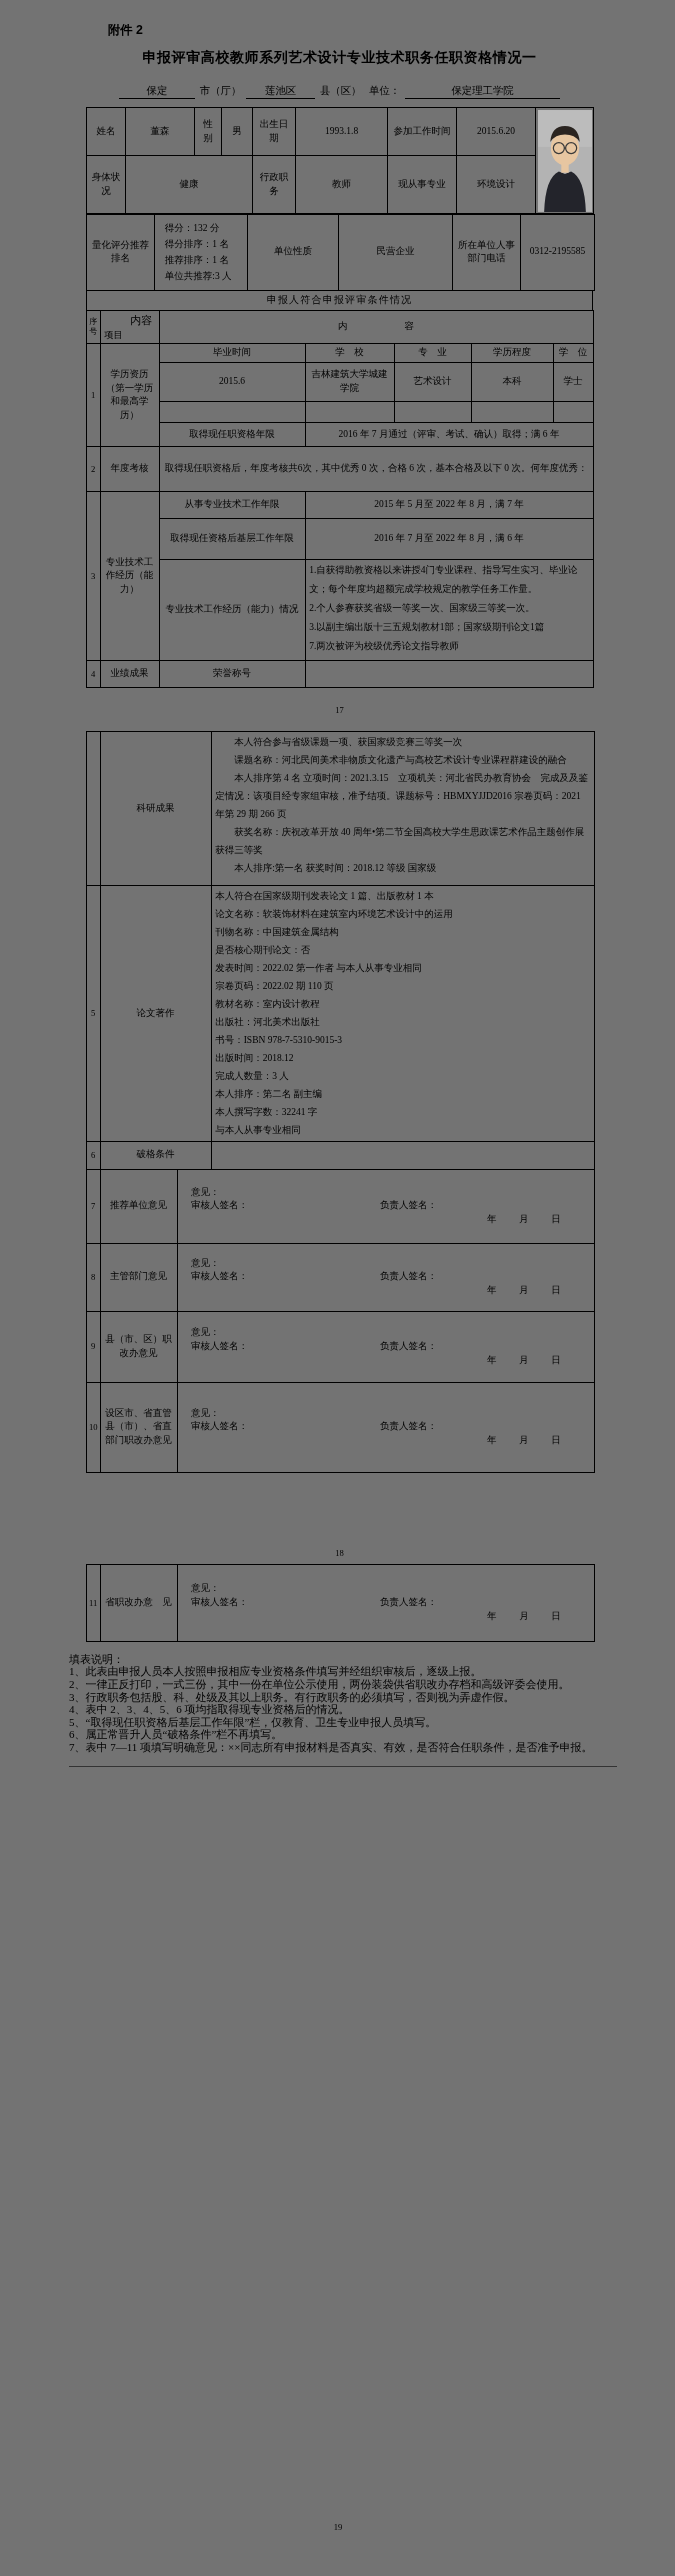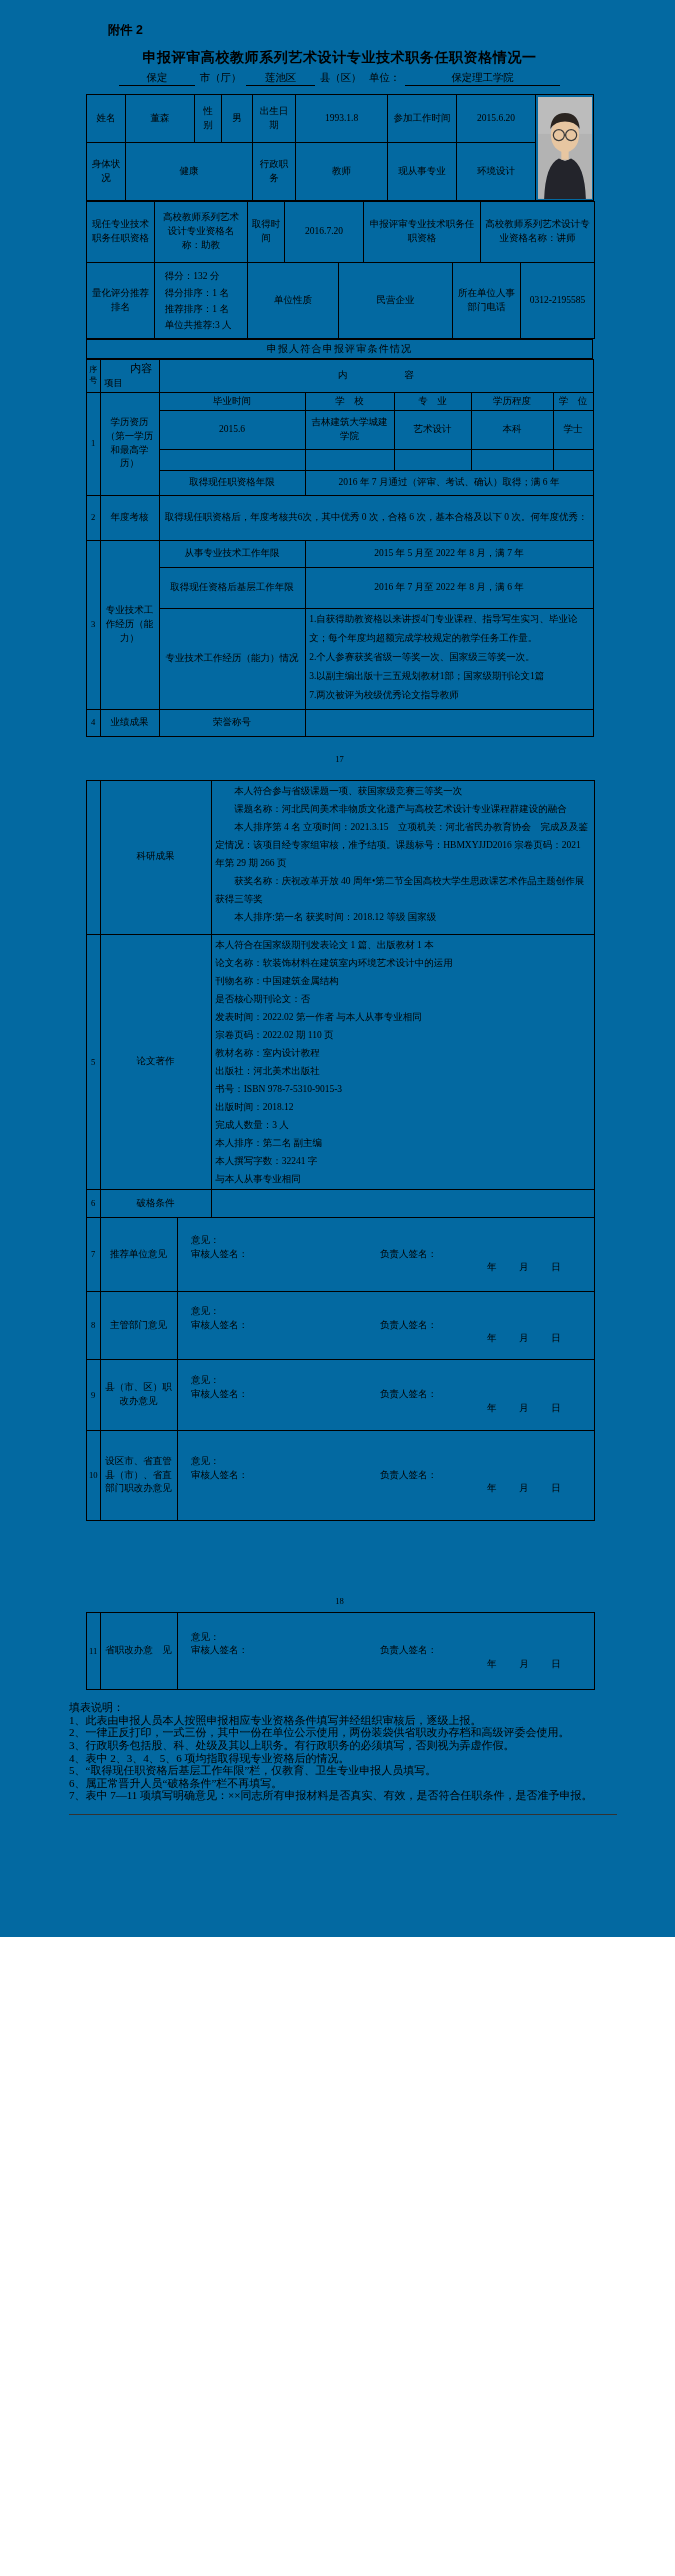--- a/index.html
+++ b/index.html
@@ -1,26 +1,26 @@
 <!DOCTYPE html>
 <html style="font-size:9.8px"><head>
 <meta charset="utf-8">
 <style>
   html,body{margin:0;padding:0;background:#ffffff;}
-  .page{position:relative;width:676px;height:1937px;background:#0369a1;color:#000;
+  .page{position:relative;width:676px;height:2576px;background:#737373;color:#000;
         font-family:"Liberation Serif","DejaVu Serif",serif;overflow:hidden;}
   .content{width:507px;margin:0 auto 0 86px;}
 
   .attachment{margin:22px 0 0 22px;font-family:"Liberation Sans","DejaVu Sans",sans-serif;
               font-weight:bold;font-size:12.3px;}
   .title-line1{margin-top:9.8px;text-align:center;font-family:"Liberation Sans","DejaVu Sans",sans-serif;
                font-weight:bold;font-size:14px;letter-spacing:0.6px;}
   .title-line2{margin-top:13.5px;text-align:center;font-family:"Liberation Sans","DejaVu Sans",sans-serif;
                font-weight:bold;font-size:14px;letter-spacing:1.2px;}
-  .loc-line{margin-top:4px;text-align:center;font-size:10.4px;}
+  .loc-line{margin-top:17px;text-align:center;font-size:10.4px;}
   .blank{display:inline-block;border-bottom:0.6px solid #000;text-align:center;padding:0 3.7px;}
   .blank.city{min-width:68px;}
   .blank.county{min-width:61px;}
   .blank.unit{min-width:147px;}
   .loc-sep{display:inline-block;margin:0 2.5px;}
 
   table{border-collapse:collapse;table-layout:fixed;width:507px;}
   .stack{margin-top:-0.6px;}
   td{border:0.6px solid #000;font-size:9.5px;padding:1.2px 3.7px;text-align:center;
      vertical-align:middle;word-break:break-word;line-height:1.45;}
@@ -117,40 +117,20 @@
         <td>身体状况</td>
         <td colspan="3">健康</td>
         <td>行政职务</td>
         <td>教师</td>
         <td>现从事专业</td>
         <td>环境设计</td>
       </tr>
     </tbody>
       </table>
 
-    <table class="stack">
-      <colgroup>
-          <col style="width:68px">
-          <col style="width:93px">
-          <col style="width:37px">
-          <col style="width:79px">
-          <col style="width:117px">
-          <col style="width:114px">
-        </colgroup>
-      <tbody>
-          <tr style="height:61px">
-        <td>现任专业技术职务任职资格</td>
-        <td>高校教师系列艺术设计专业资格名称：助教</td>
-        <td>取得时间</td>
-        <td>2016.7.20</td>
-        <td>申报评审专业技术职务任职资格</td>
-        <td>高校教师系列艺术设计专业资格名称：讲师</td>
-      </tr>
-    </tbody>
-      </table>
 
 
     <table class="stack">
       <colgroup>
           <col style="width:68px">
           <col style="width:93px">
           <col style="width:91px">
           <col style="width:114px">
           <col style="width:68px">
           <col style="width:74px">

